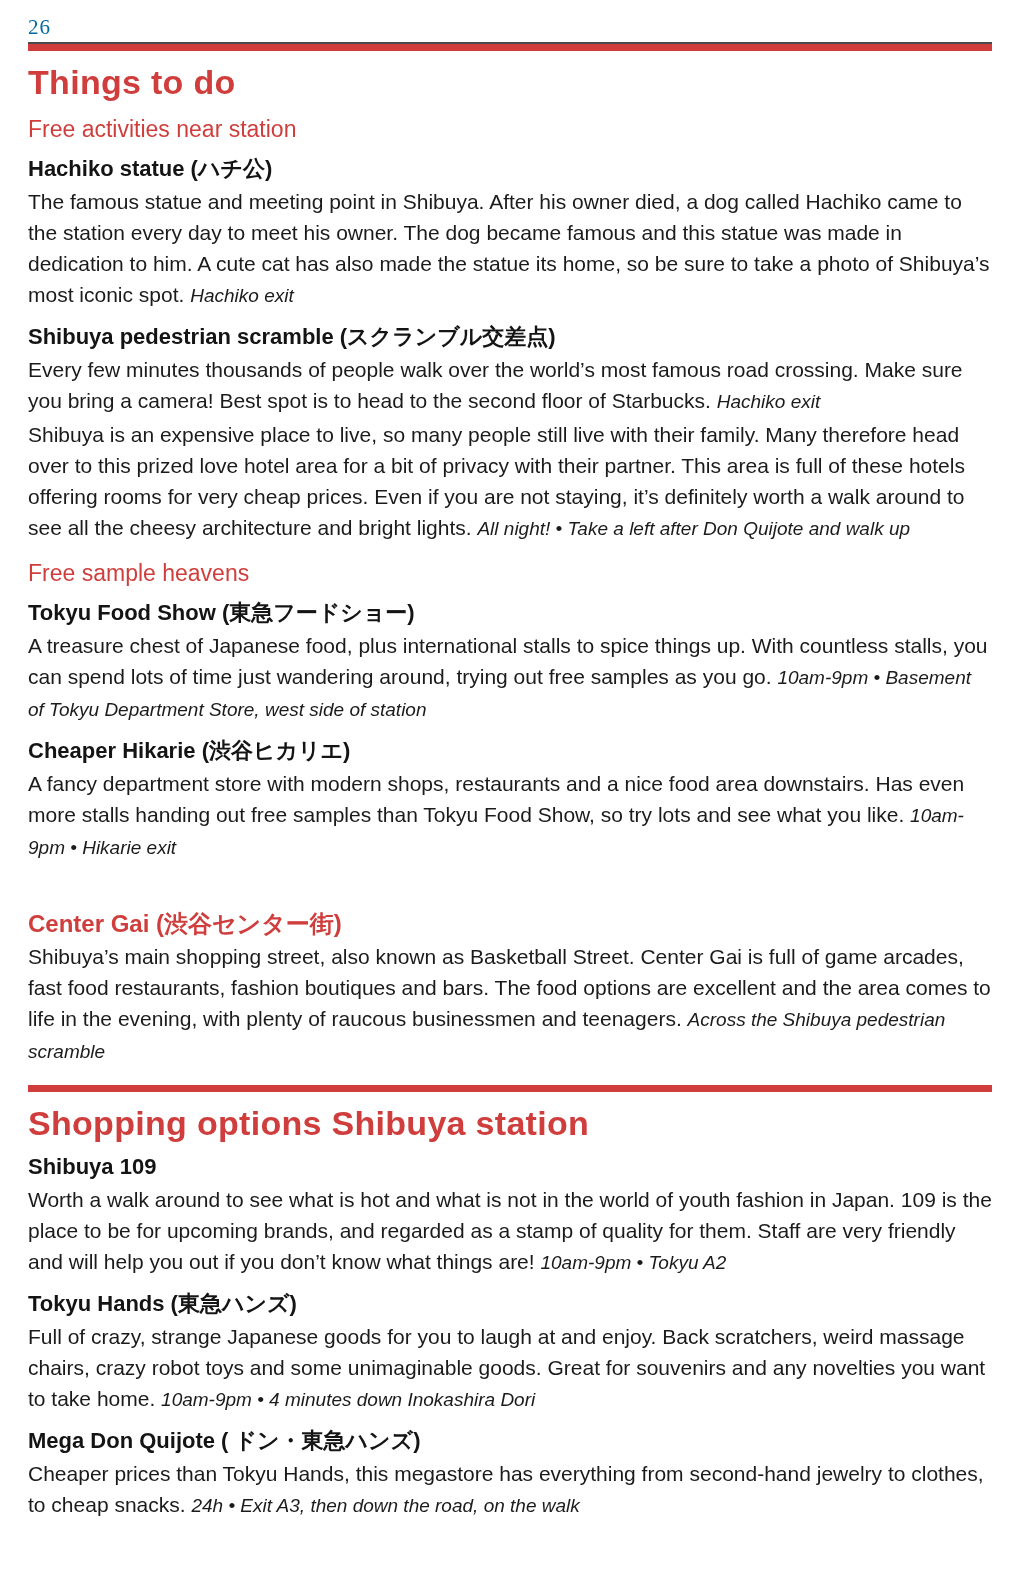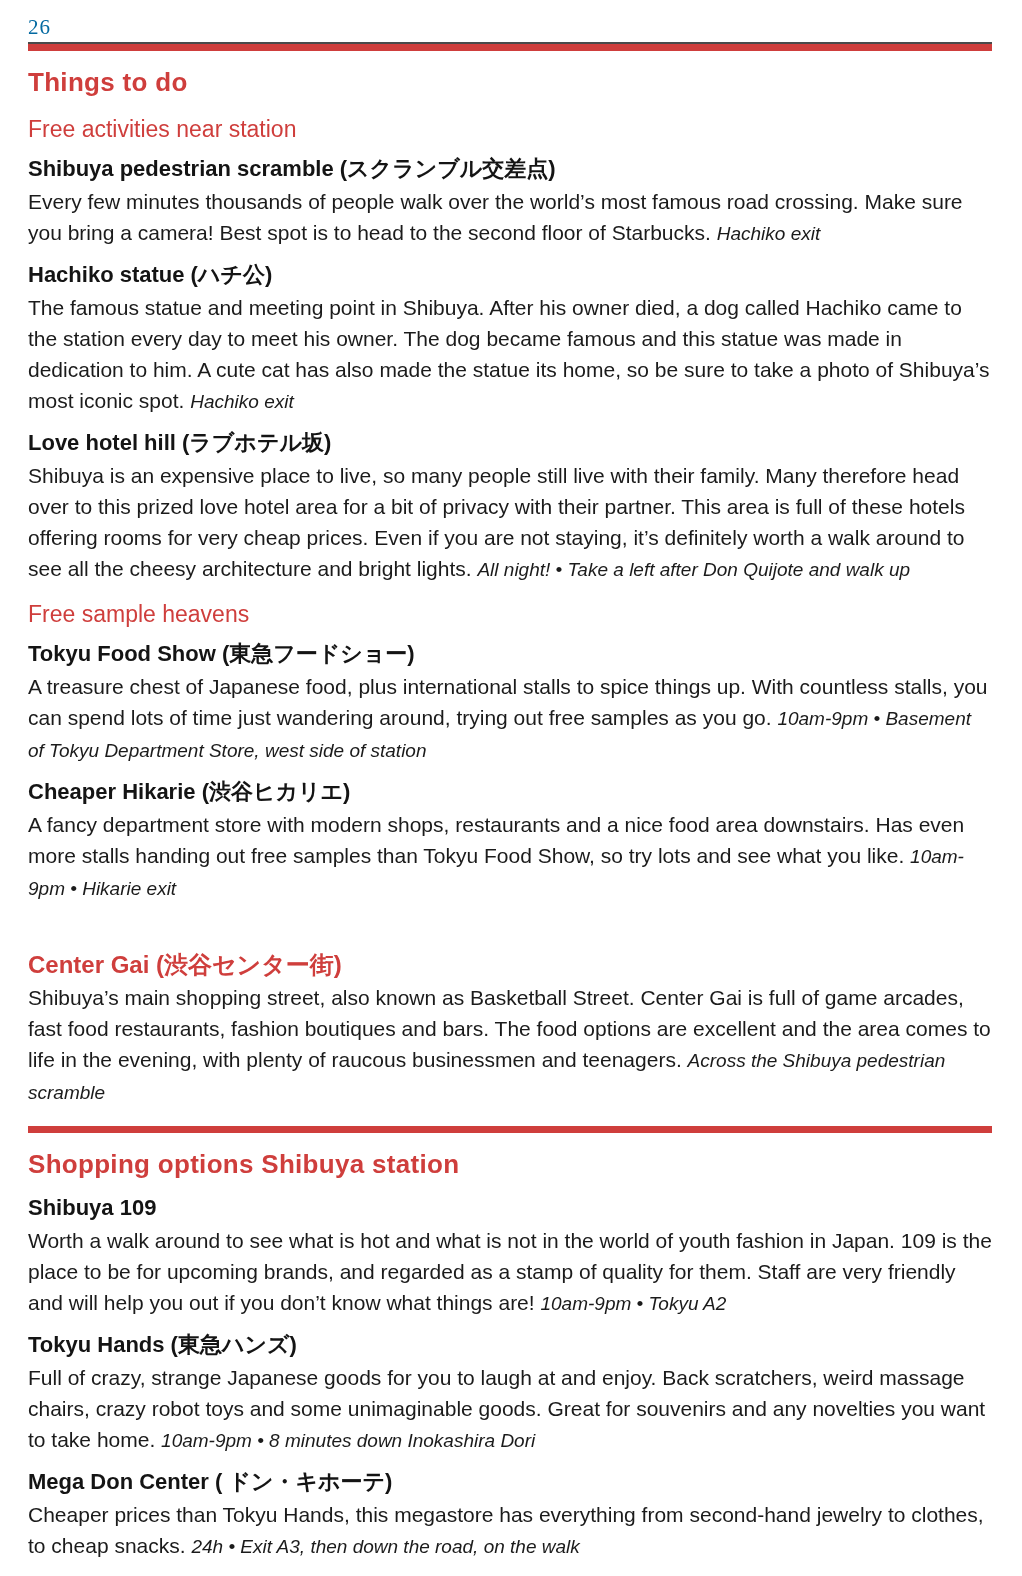--- a/index.html
+++ b/index.html
@@ -28,21 +28,21 @@
     margin-top: 2px;
   }
   .mid-rule {
     height: 7px;
     background: var(--accent);
     margin-top: 18px;
   }
 
   .section-title {
     color: var(--accent);
-    font-size: 26px;
+    font-size: 34px;
     line-height: 36px;
     font-weight: 700;
     letter-spacing: 0.3px;
     margin-top: 13px;
   }
   .sub-title {
     color: var(--accent);
     font-size: 23px;
     line-height: 28px;
     font-weight: 400;
@@ -78,31 +78,30 @@
 <div class="page">
 
   <div class="page-number">26</div>
   <div class="top-rule"></div>
 
   <h1 class="section-title">Things to do</h1>
 
   <h2 class="sub-title">Free activities near station</h2>
 
   <div class="entry">
+    <h3 class="entry-title">Hachiko statue (ハチ公)</h3>
+    <p class="entry-body"><span>The famous statue and meeting point in Shibuya. After his owner died, a dog called Hachiko came to the station every day to meet his owner. The dog became famous and this statue was made in dedication to him. A cute cat has also made the statue its home, so be sure to take a photo of Shibuya’s most iconic spot. </span><span class="meta">Hachiko exit</span></p>
+  </div>
+
+  <div class="entry">
     <h3 class="entry-title">Shibuya pedestrian scramble (スクランブル交差点)</h3>
     <p class="entry-body"><span>Every few minutes thousands of people walk over the world’s most famous road crossing. Make sure you bring a camera! Best spot is to head to the second floor of Starbucks. </span><span class="meta">Hachiko exit</span></p>
   </div>
 
   <div class="entry">
-    <h3 class="entry-title">Hachiko statue (ハチ公)</h3>
-    <p class="entry-body"><span>The famous statue and meeting point in Shibuya. After his owner died, a dog called Hachiko came to the station every day to meet his owner. The dog became famous and this statue was made in dedication to him. A cute cat has also made the statue its home, so be sure to take a photo of Shibuya’s most iconic spot. </span><span class="meta">Hachiko exit</span></p>
-  </div>
-
-  <div class="entry">
-    <h3 class="entry-title">Love hotel hill (ラブホテル坂)</h3>
     <p class="entry-body"><span>Shibuya is an expensive place to live, so many people still live with their family. Many therefore head over to this prized love hotel area for a bit of privacy with their partner. This area is full of these hotels offering rooms for very cheap prices. Even if you are not staying, it’s definitely worth a walk around to see all the cheesy architecture and bright lights. </span><span class="meta">All night! • Take a left after Don Quijote and walk up</span></p>
   </div>
 
   <h2 class="sub-title">Free sample heavens</h2>
 
   <div class="entry">
     <h3 class="entry-title">Tokyu Food Show (東急フードショー)</h3>
     <p class="entry-body"><span>A treasure chest of Japanese food, plus international stalls to spice things up. With countless stalls, you can spend lots of time just wandering around, trying out free samples as you go. </span><span class="meta">10am-9pm • Basement of Tokyu Department Store, west side of station</span></p>
   </div>
 
@@ -120,21 +119,21 @@
 
   <h1 class="section-title">Shopping options Shibuya station</h1>
 
   <div class="entry">
     <h3 class="entry-title">Shibuya 109</h3>
     <p class="entry-body"><span>Worth a walk around to see what is hot and what is not in the world of youth fashion in Japan. 109 is the place to be for upcoming brands, and regarded as a stamp of quality for them. Staff are very friendly and will help you out if you don’t know what things are! </span><span class="meta">10am-9pm • Tokyu A2</span></p>
   </div>
 
   <div class="entry">
     <h3 class="entry-title">Tokyu Hands (東急ハンズ)</h3>
-    <p class="entry-body"><span>Full of crazy, strange Japanese goods for you to laugh at and enjoy.  Back scratchers, weird massage chairs, crazy robot toys and some unimaginable goods. Great for souvenirs and any novelties you want to take home. </span><span class="meta">10am-9pm • 8 minutes down Inokashira Dori</span></p>
+    <p class="entry-body"><span>Full of crazy, strange Japanese goods for you to laugh at and enjoy.  Back scratchers, weird massage chairs, crazy robot toys and some unimaginable goods. Great for souvenirs and any novelties you want to take home. </span><span class="meta">10am-9pm • 4 minutes down Inokashira Dori</span></p>
   </div>
 
   <div class="entry">
-    <h3 class="entry-title">Mega Don Center ( ドン・キホーテ)</h3>
+    <h3 class="entry-title">Mega Don Quijote ( ドン・東急ハンズ)</h3>
     <p class="entry-body"><span>Cheaper prices than Tokyu Hands, this megastore has everything from second-hand jewelry to clothes, to cheap snacks. </span><span class="meta">24h • Exit A3, then down the road, on the walk</span></p>
   </div>
 
 </div>
 
 </body></html>

